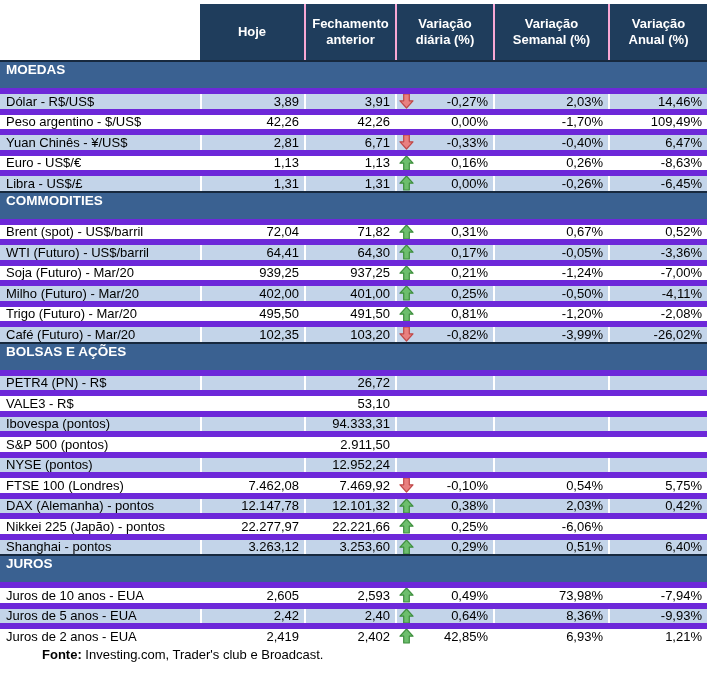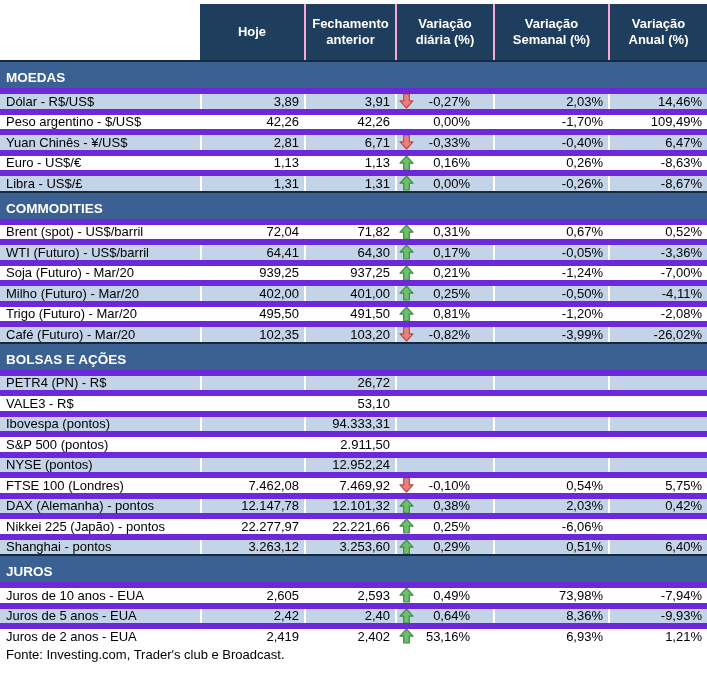--- a/index.html
+++ b/index.html
@@ -47,48 +47,48 @@
   .hcell:nth-child(2){border-left:none;}
   
   .band{
     height:28px;
     background:var(--band-bg);
     border-top:2px solid var(--band-border);
     color:var(--text-light);
     font-weight:bold;
     font-size:13.5px;
     display:flex;
-    align-items:flex-end;
+    align-items:flex-start;
     padding-left:6px;
     padding-bottom:3px;
   }
   
   .row{
     height:20.5px;
     border-top:6px solid #6d28d9;
     align-items:stretch;
   }
   .row.shaded{background:var(--row-shaded);}
   .cell{
     display:flex;
     align-items:center;
     overflow:hidden;
     white-space:nowrap;
     border-left:2px solid #fff;
   }
   .cell:first-child{border-left:none;}
   .cell.label{padding-left:6px;justify-content:flex-start;}
   .cell.num{padding-right:5px;justify-content:flex-end;}
-  .cell.vd{justify-content:flex-start;padding-left:2px;padding-right:23px;}
+  .cell.vd{justify-content:flex-start;padding-left:2px;padding-right:5px;}
   .arrow-slot{display:flex;align-items:center;width:16px;height:17px;}
   .arrow-slot svg{display:block;}
   .vd-value{margin-left:auto;}
   
   .footer-line1{padding:3px 0 0 6px;height:19px;}
-  .footer-line1 b{font-weight:normal;}
+  .footer-line1 b{font-weight:bold;margin-left:36px;}
   .footer-line2{padding-left:143px;height:19px;margin-top:18px;}
   .footer-line2 .ts-value{margin-left:12px;}
 </style>
 </head>
 <body>
 
 <div class="sheet">
 
   <div class="grid header-row">
     <div class="corner"></div>
@@ -172,21 +172,21 @@
     <div class="cell vd">
       <span class="arrow-slot">
         <svg width="15" height="16" viewBox="0 0 15 16">
           <polygon points="7.5,1 14,8.2 10.3,8.2 10.3,15 4.7,15 4.7,8.2 1,8.2" stroke-width="1.2" stroke-linejoin="round" fill="#6DBE6D" stroke="#3E8E3E"></polygon>
         </svg>
 
       </span>
       <span class="vd-value c-vd">0,00%</span>
     </div>
     <div class="cell num c-vs">-0,26%</div>
-    <div class="cell num c-va">-8,67%</div>
+    <div class="cell num c-va">-6,45%</div>
   </div>
       <div class="band">
     <span>COMMODITIES</span>
   </div>
       <div class="grid row">
     <div class="cell label c-label">Brent (spot) - US$/barril</div>
     <div class="cell num c-hoje">72,04</div>
     <div class="cell num c-fech">71,82</div>
     <div class="cell vd">
       <span class="arrow-slot">
@@ -455,21 +455,21 @@
     <div class="cell label c-label">Juros de 2 anos - EUA</div>
     <div class="cell num c-hoje">2,419</div>
     <div class="cell num c-fech">2,402</div>
     <div class="cell vd">
       <span class="arrow-slot">
         <svg width="15" height="16" viewBox="0 0 15 16">
           <polygon points="7.5,1 14,8.2 10.3,8.2 10.3,15 4.7,15 4.7,8.2 1,8.2" stroke-width="1.2" stroke-linejoin="round" fill="#6DBE6D" stroke="#3E8E3E"></polygon>
         </svg>
 
       </span>
-      <span class="vd-value c-vd">53,16%</span>
+      <span class="vd-value c-vd">42,85%</span>
     </div>
     <div class="cell num c-vs">6,93%</div>
     <div class="cell num c-va">1,21%</div>
   </div>
     </div>
 
   <div class="footer-line1">
     <b>Fonte:</b><span> Investing.com, Trader's club e Broadcast.</span>
   </div>
   <div class="footer-line2">

